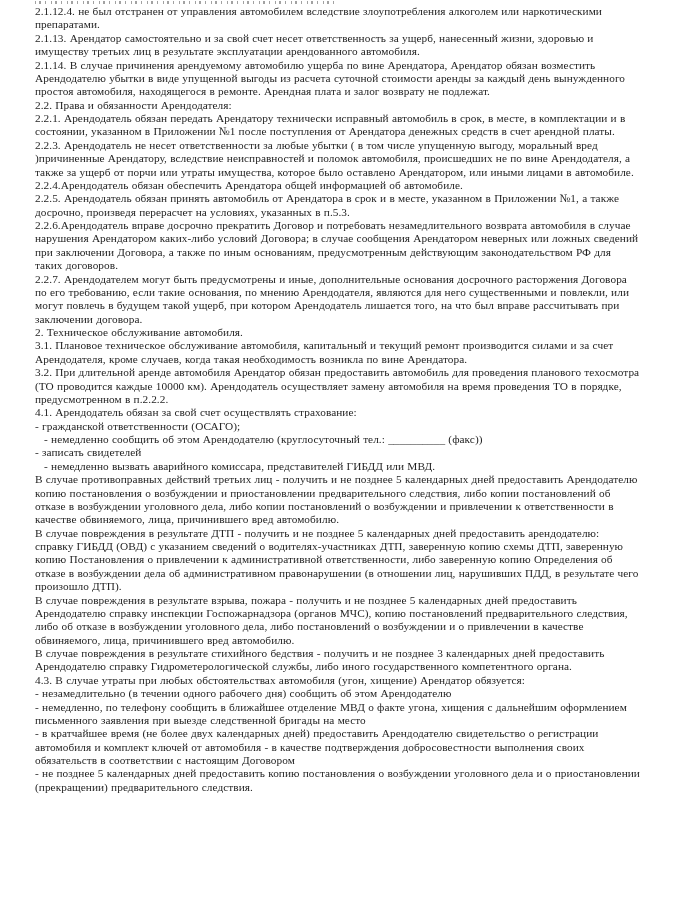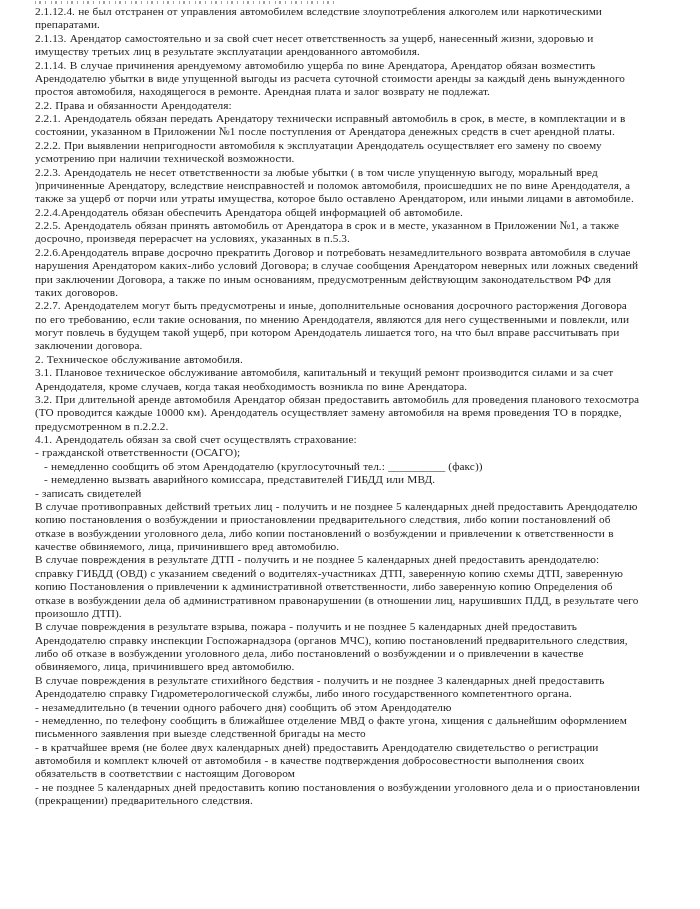--- a/index.html
+++ b/index.html
@@ -47,36 +47,36 @@
 <body>
 
 <div class="page">
   <div class="clip-fragment"></div>
   <main class="doc-body">
       <p class="para">2.1.12.4. не был отстранен от управления автомобилем вследствие злоупотребления алкоголем или наркотическими препаратами.</p>
       <p class="para">2.1.13. Арендатор самостоятельно и за свой счет несет ответственность за ущерб, нанесенный жизни, здоровью и имуществу третьих лиц в результате эксплуатации арендованного автомобиля.</p>
       <p class="para">2.1.14. В случае причинения арендуемому автомобилю ущерба по вине Арендатора, Арендатор обязан возместить Арендодателю убытки в виде упущенной выгоды из расчета суточной стоимости аренды за каждый день вынужденного простоя автомобиля, находящегося в ремонте. Арендная плата и залог возврату не подлежат.</p>
       <p class="para">2.2. Права и обязанности Арендодателя:</p>
       <p class="para">2.2.1. Арендодатель обязан передать Арендатору технически исправный автомобиль в срок, в месте, в комплектации и в состоянии, указанном в Приложении №1 после поступления от Арендатора денежных средств в счет арендной платы.</p>
-      <p class="para">2.2.2. При выявлении непригодности автомобиля к эксплуатации Арендодатель осуществляет его замену по своему усмотрению при наличии технической возможности.</p>
       <p class="para">2.2.3. Арендодатель не несет ответственности за любые убытки ( в том числе упущенную выгоду, моральный вред )причиненные Арендатору, вследствие неисправностей и поломок автомобиля, происшедших не по вине Арендодателя, а также за ущерб от порчи или утраты имущества, которое было оставлено Арендатором, или иными лицами в автомобиле.</p>
       <p class="para">2.2.4.Арендодатель обязан обеспечить Арендатора общей информацией об автомобиле.</p>
       <p class="para">2.2.5. Арендодатель обязан принять автомобиль от Арендатора в срок и в месте, указанном в Приложении №1, а также досрочно, произведя перерасчет на условиях, указанных в п.5.3.</p>
       <p class="para">2.2.6.Арендодатель вправе досрочно прекратить Договор и потребовать незамедлительного возврата автомобиля в случае нарушения Арендатором каких-либо условий Договора; в случае сообщения Арендатором неверных или ложных сведений при заключении Договора, а также по иным основаниям, предусмотренным действующим законодательством РФ для таких договоров.</p>
       <p class="para">2.2.7. Арендодателем могут быть предусмотрены и иные, дополнительные основания досрочного расторжения Договора по его требованию, если такие основания, по мнению Арендодателя, являются для него существенными и повлекли, или могут повлечь в будущем такой ущерб, при котором Арендодатель лишается того, на что был вправе рассчитывать при заключении договора.</p>
       <p class="para">2. Техническое обслуживание автомобиля.</p>
       <p class="para">3.1. Плановое техническое обслуживание автомобиля, капитальный и текущий ремонт производится силами и за счет Арендодателя, кроме случаев, когда такая необходимость возникла по вине Арендатора.</p>
       <p class="para">3.2. При длительной аренде автомобиля Арендатор обязан предоставить автомобиль для проведения планового техосмотра (ТО проводится каждые 10000 км). Арендодатель осуществляет замену автомобиля на время проведения ТО в порядке, предусмотренном в п.2.2.2.</p>
       <p class="para">4.1. Арендодатель обязан за свой счет осуществлять страхование:</p>
       <p class="para">- гражданской ответственности (ОСАГО);</p>
       <p class="para indent">- немедленно сообщить об этом Арендодателю (круглосуточный тел.: __________ (факс))</p>
+      <p class="para">- записать свидетелей</p>
       <p class="para indent">- немедленно вызвать аварийного комиссара, представителей ГИБДД или МВД.</p>
-      <p class="para">- записать свидетелей</p>
       <p class="para">В случае противоправных действий третьих лиц - получить и не позднее 5 календарных дней предоставить Арендодателю копию постановления о возбуждении и приостановлении предварительного следствия, либо копии постановлений об отказе в возбуждении уголовного дела, либо копии постановлений о возбуждении и привлечении к ответственности в качестве обвиняемого, лица, причинившего вред автомобилю.</p>
       <p class="para">В случае повреждения в результате ДТП - получить и не позднее 5 календарных дней предоставить арендодателю: справку ГИБДД (ОВД) с указанием сведений о водителях-участниках ДТП, заверенную копию схемы ДТП, заверенную копию Постановления о привлечении к административной ответственности, либо заверенную копию Определения об отказе в возбуждении дела об административном правонарушении (в отношении лиц, нарушивших ПДД, в результате чего произошло ДТП).</p>
       <p class="para">В случае повреждения в результате взрыва, пожара - получить и не позднее 5 календарных дней предоставить Арендодателю справку инспекции Госпожарнадзора (органов МЧС), копию постановлений предварительного следствия, либо об отказе в возбуждении уголовного дела, либо постановлений о возбуждении и о привлечении в качестве обвиняемого, лица, причинившего вред автомобилю.</p>
       <p class="para">В случае повреждения в результате стихийного бедствия - получить и не позднее 3 календарных дней предоставить Арендодателю справку Гидрометерологической службы, либо иного государственного компетентного органа.</p>
+      <p class="para">4.3. В случае утраты при любых обстоятельствах автомобиля (угон, хищение) Арендатор обязуется:</p>
       <p class="para">- незамедлительно (в течении одного рабочего дня) сообщить об этом Арендодателю</p>
       <p class="para">- немедленно, по телефону сообщить в ближайшее отделение МВД о факте угона, хищения с дальнейшим оформлением письменного заявления при выезде следственной бригады на место</p>
       <p class="para">- в кратчайшее время (не более двух календарных дней) предоставить Арендодателю свидетельство о регистрации автомобиля и комплект ключей от автомобиля - в качестве подтверждения добросовестности выполнения своих обязательств в соответствии с настоящим Договором</p>
       <p class="para">- не позднее 5 календарных дней предоставить копию постановления о возбуждении уголовного дела и о приостановлении (прекращении) предварительного следствия.</p>
     </main>
 </div>
 
 </body></html>

